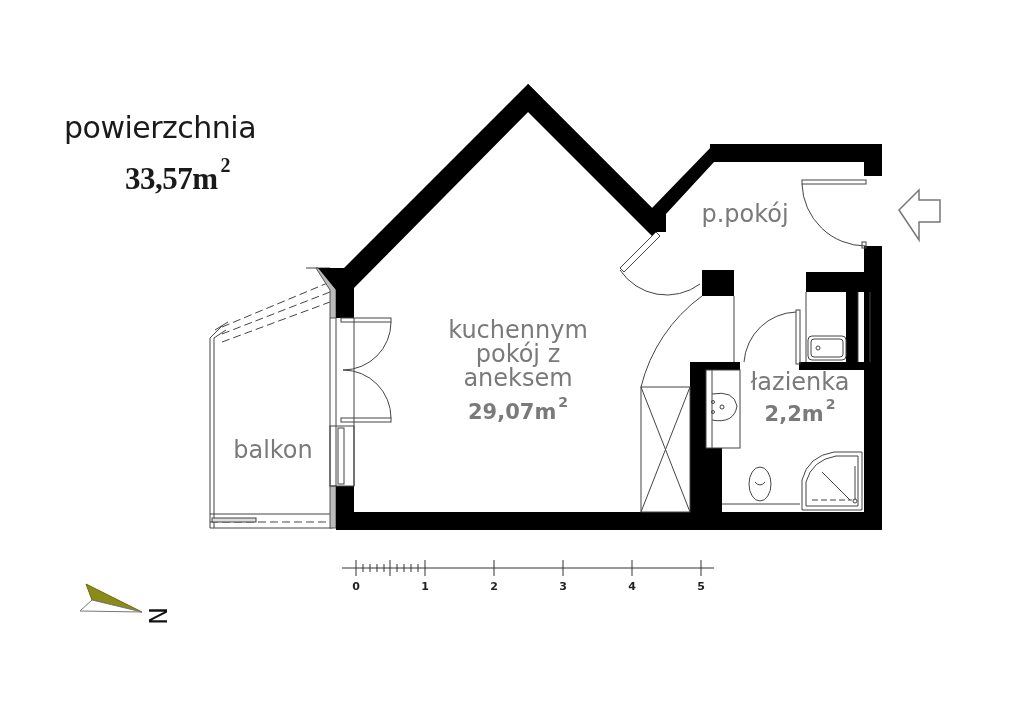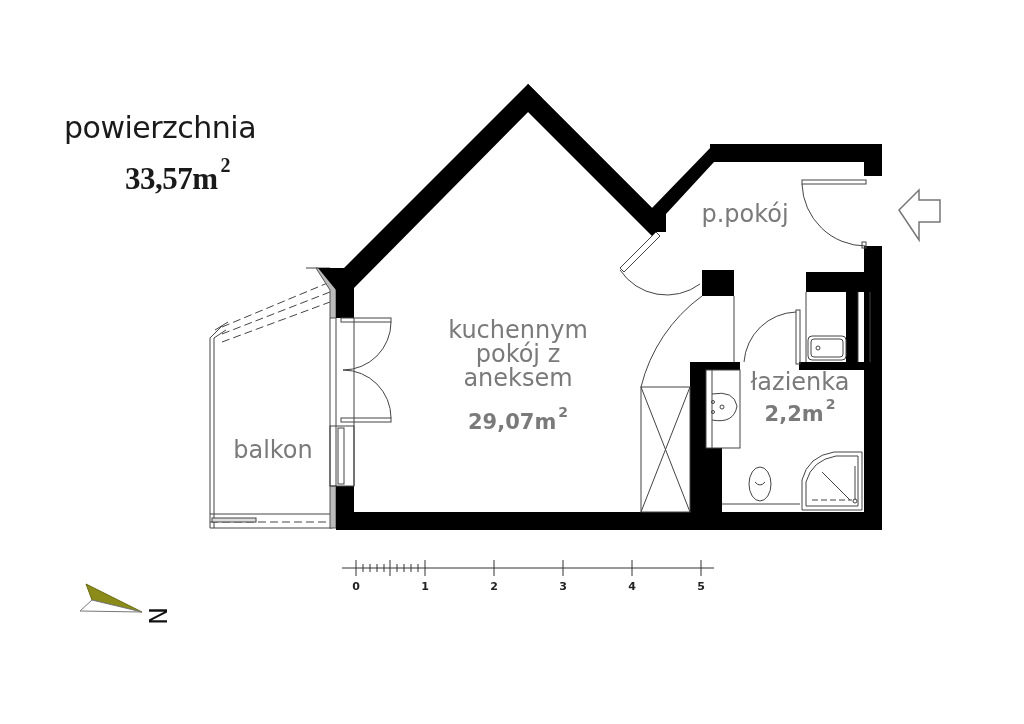--- a/index.html
+++ b/index.html
@@ -165,21 +165,21 @@
 
   <g>
     <polygon points="86,584 92,600 142,612" fill="#8b8b1a" stroke="#6b6b10" stroke-width="1"></polygon>
     <polygon points="92,600 80,611 142,612" fill="#fff" stroke="#777" stroke-width="1"></polygon>
   </g>
 </svg>
 
 <div class="abs room-label" style="left:418px; top:318px; width:200px;">
   <div class="room-name">kuchennym</div>
   <div class="room-name">pokój z aneksem</div>
-  <div class="room-area" style="margin-top:12px;"><span>29,07m</span><sup>2</sup></div>
+  <div class="room-area" style="margin-top:2px;"><span>29,07m</span><sup>2</sup></div>
 </div>
 
 <div class="abs room-label" style="left:690px; top:202px; width:110px;">
   <div class="room-name">p.pokój</div>
 </div>
 
 <div class="abs room-label" style="left:740px; top:370px; width:120px;">
   <div class="room-name">łazienka</div>
   <div class="room-area"><span>2,2m</span><sup>2</sup></div>
 </div>

